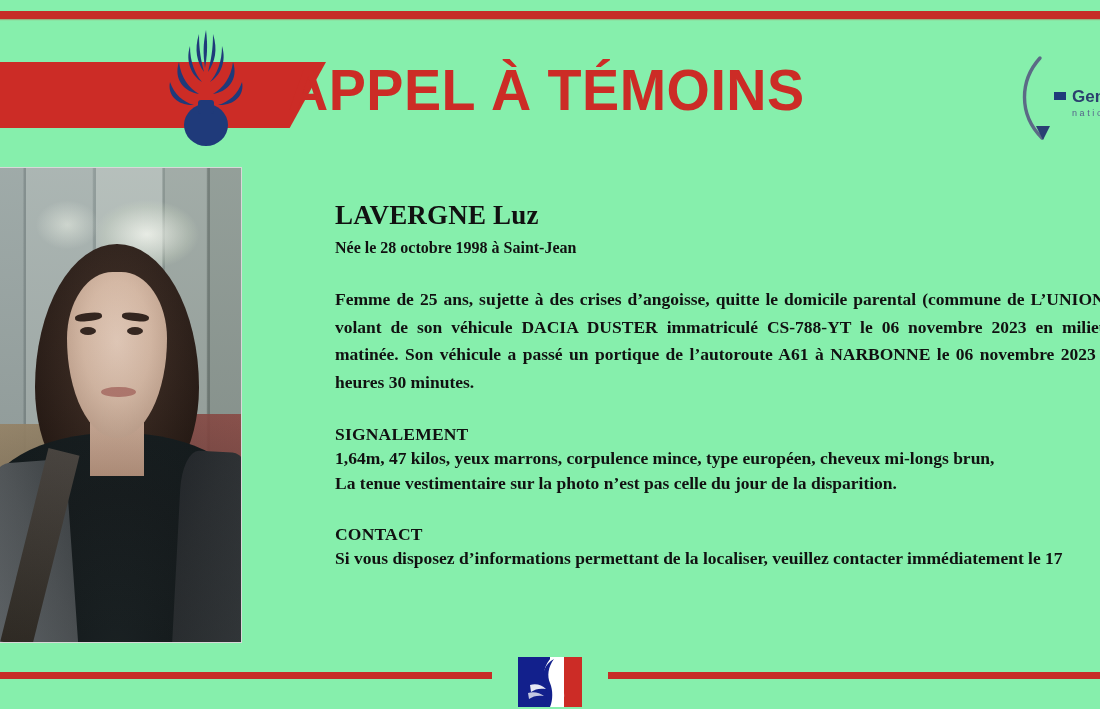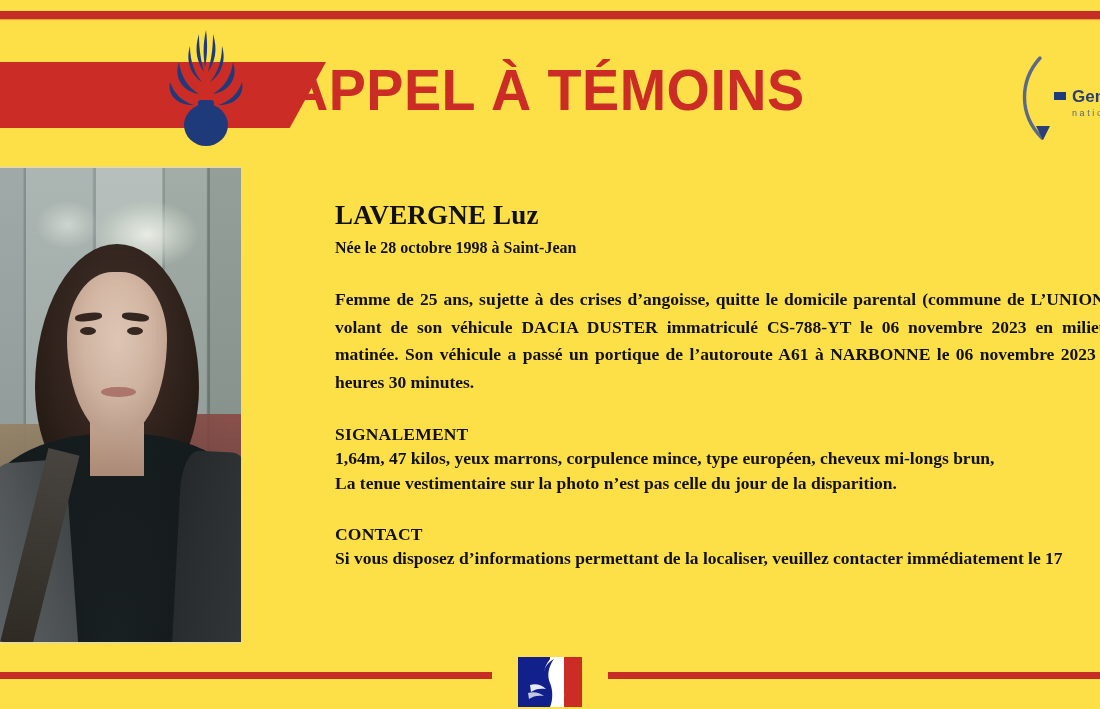--- a/index.html
+++ b/index.html
@@ -8,21 +8,21 @@
     padding: 0;
     background: #ffffff;
   }
   body {
     font-family: "Liberation Serif", "DejaVu Serif", serif;
   }
   #poster {
     position: relative;
     width: 1100px;
     height: 709px;
-    background: #fde047;
+    background: #86efac;
     overflow: hidden;
   }
 
   
   .top-rule {
     position: absolute;
     left: 0;
     top: 11px;
     width: 1100px;
     height: 8px;

